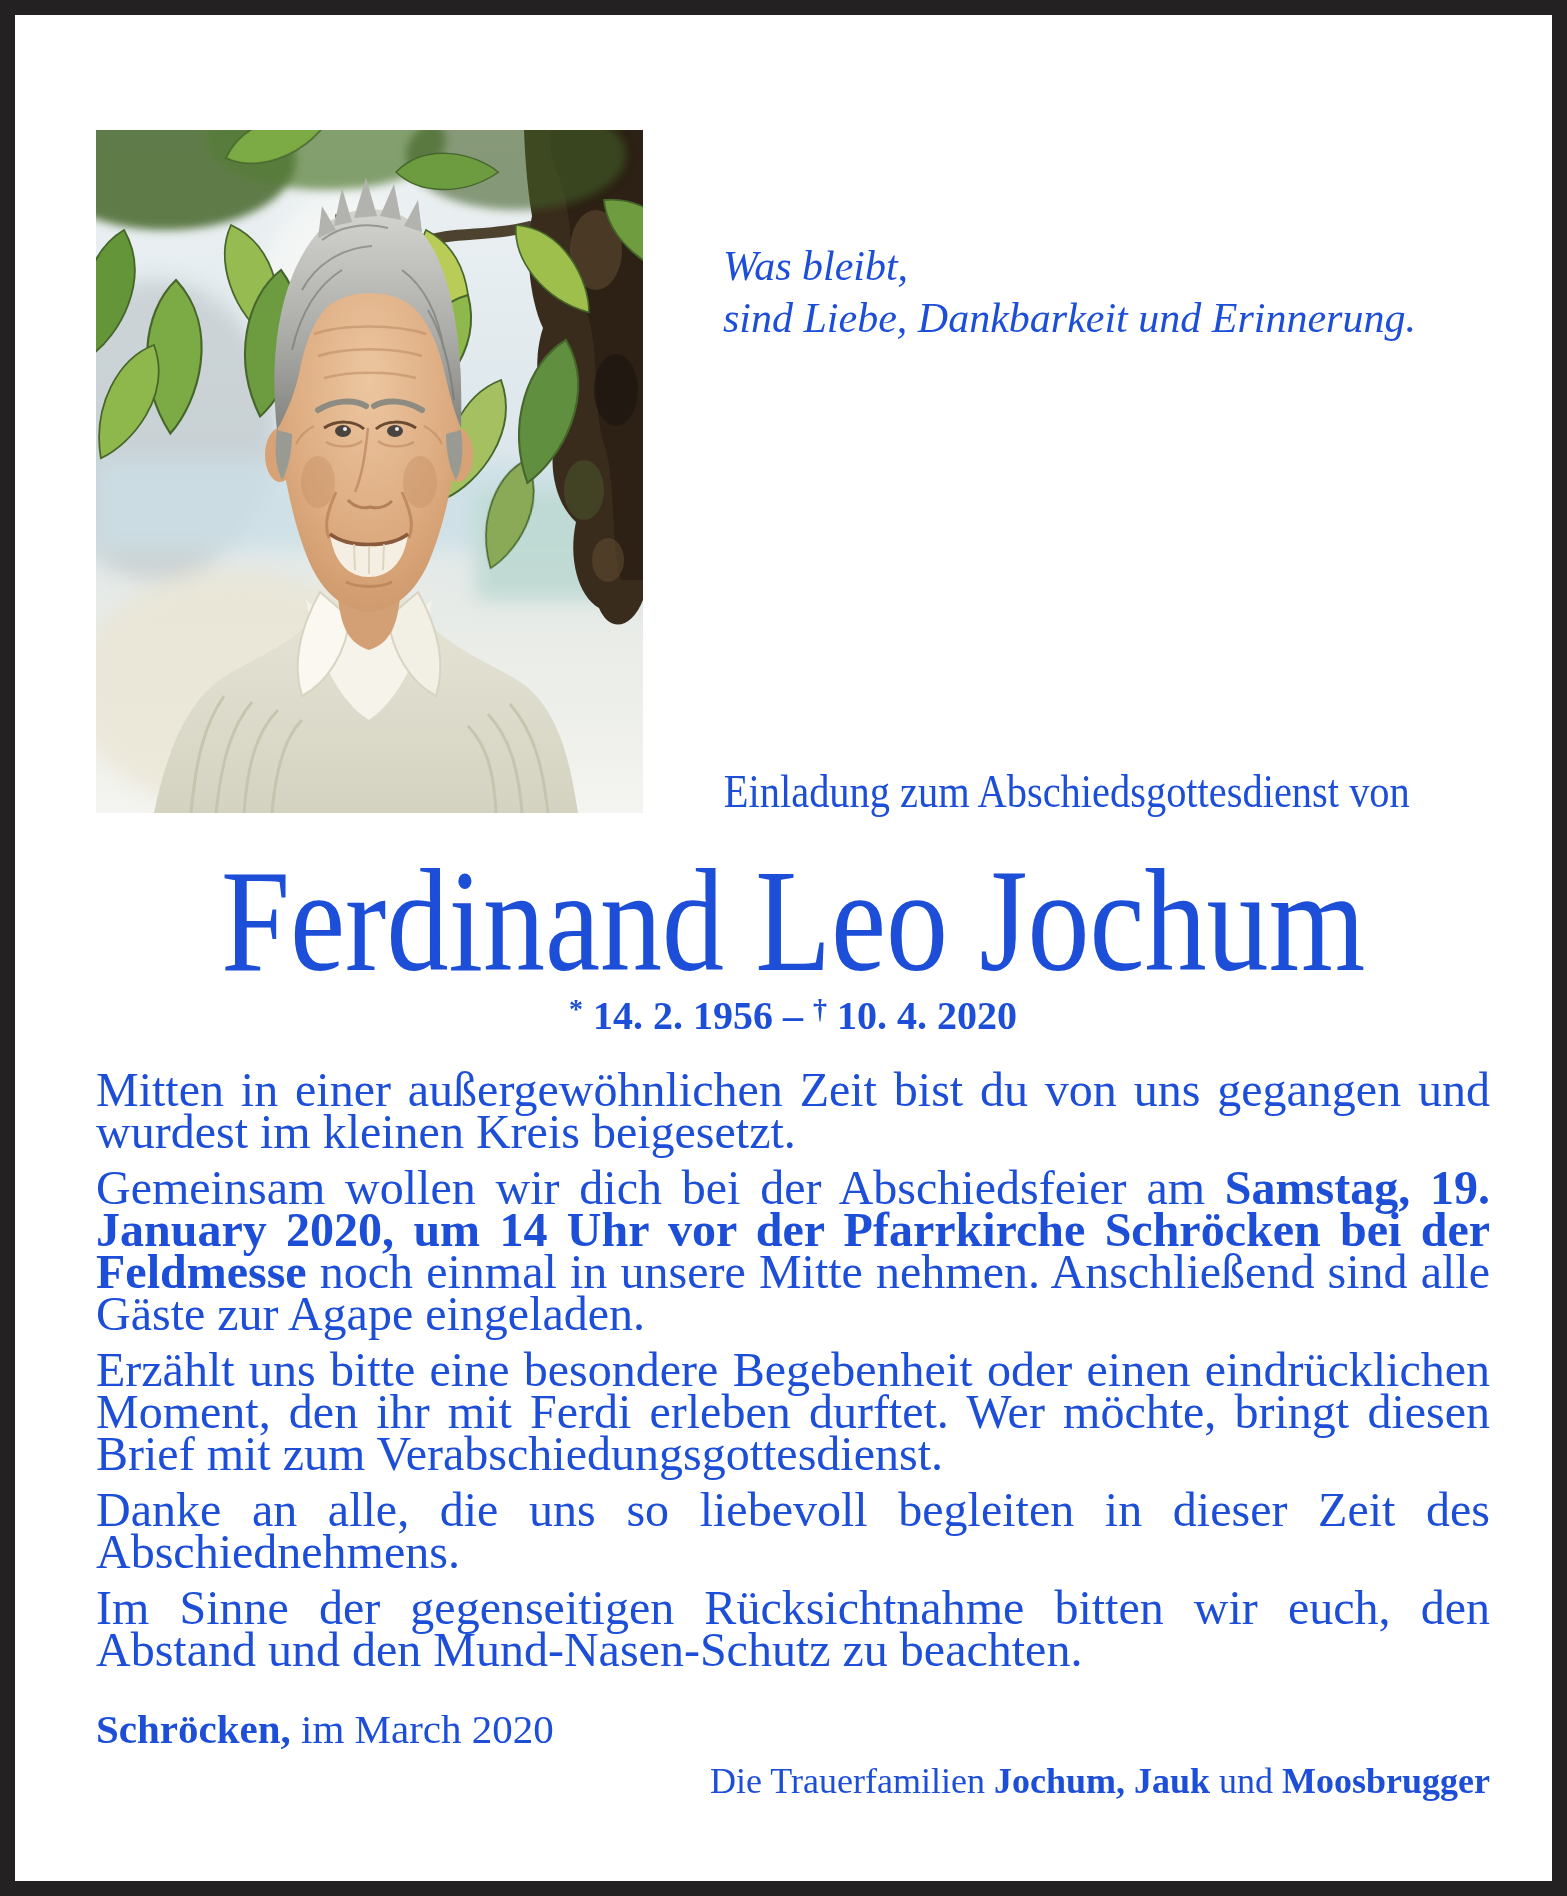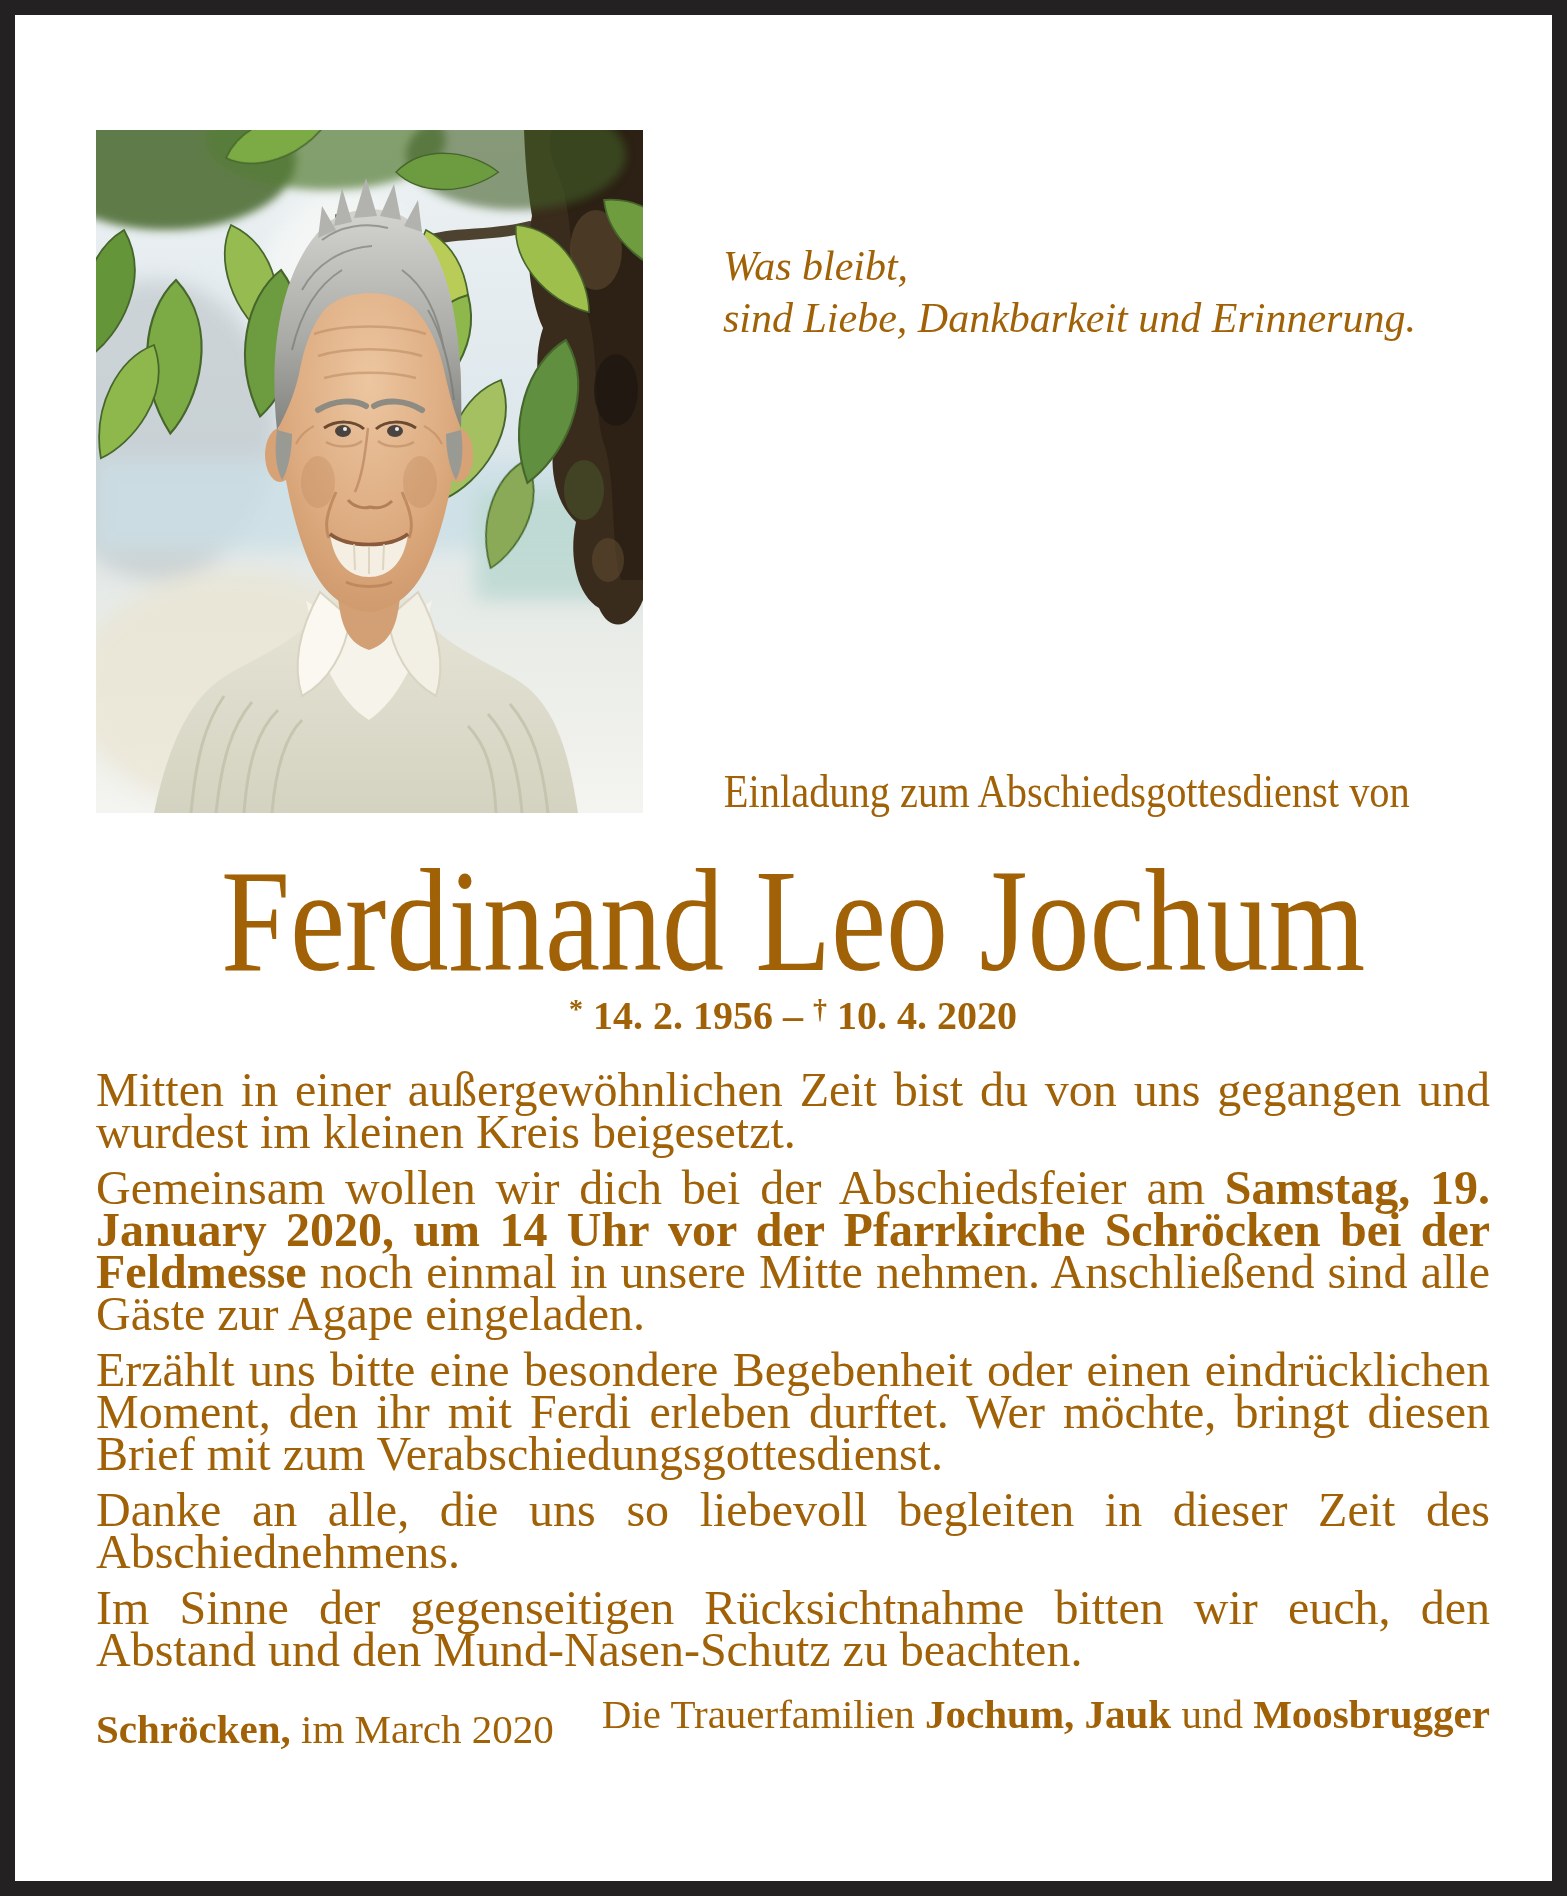--- a/index.html
+++ b/index.html
@@ -1,33 +1,33 @@
 <!DOCTYPE html>
 <html><head>
 <meta charset="utf-8">
 <style>
   html,body{margin:0;padding:0;background:#ffffff;}
   .page{position:relative;width:1567px;height:1896px;background:#ffffff;overflow:hidden;
-        font-family:"Liberation Serif","DejaVu Serif",serif;color:#a16207;}
+        font-family:"Liberation Serif","DejaVu Serif",serif;color:#1d4ed8;}
   .frame{position:absolute;inset:0;border:15px solid #242122;pointer-events:none;z-index:9;}
   .abs{position:absolute;}
   .photo{left:96px;top:130px;width:547px;height:683px;}
   .photo svg{display:block;width:100%;height:100%;}
   .quote{left:723px;top:240px;width:780px;font-style:italic;font-size:42px;line-height:52px;}
   .invitation{left:643px;top:764px;width:847px;text-align:center;font-size:47px;white-space:nowrap;text-decoration:underline;}
   .squeeze{display:inline-block;transform:scaleX(0.86);transform-origin:50% 50%;}
   .name{left:96px;top:848px;width:1394px;text-align:center;font-size:146px;line-height:146px;white-space:nowrap;}
   .name .squeeze{transform:scaleX(0.85);}
   .dates{left:96px;top:992px;width:1394px;text-align:center;font-size:40px;font-weight:700;white-space:nowrap;}
   .sym{font-size:0.70em;vertical-align:0.38em;}
   .bodytext{left:96px;top:1069px;width:1394px;font-size:48px;line-height:42px;text-align:justify;}
   .bodytext p{margin:0 0 14px 0;}
   .b{font-weight:700;}
   .place{left:96px;top:1705px;font-size:41px;}
-  .families{left:96px;top:1690px;width:1394px;text-align:right;font-size:41px;}
+  .families{left:96px;top:1760px;width:1394px;text-align:right;font-size:36px;}
 </style>
 </head>
 <body>
 
 <div class="page">
 
   <div class="abs photo">
     <svg viewBox="0 0 547 683" xmlns="http://www.w3.org/2000/svg" xmlns:xlink="http://www.w3.org/1999/xlink" role="img">
       <defs>
         <linearGradient id="bgG" x1="0" y1="0" x2="0" y2="1">

